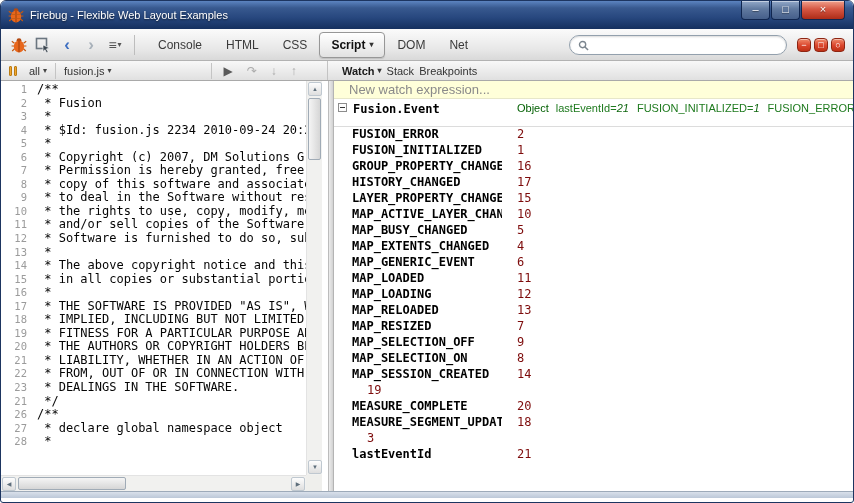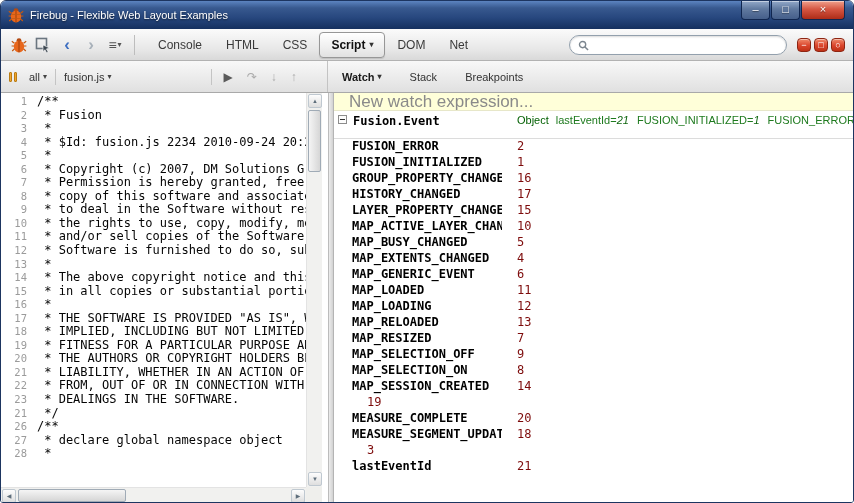--- a/index.html
+++ b/index.html
@@ -77,29 +77,29 @@
   .fb-controls { position: absolute; right: 8px; top: 9px; display: flex; gap: 3px; }
   .fb-btn {
     width: 14px; height: 14px; border-radius: 4px; border: 1px solid #8e2512;
     background: linear-gradient(#f08a6b, #da452c 55%, #bf3116);
     color: #fff; font-size: 9px; line-height: 12px; text-align: center;
     box-shadow: inset 0 1px 0 rgba(255,255,255,.45); cursor: default;
   }
 
   
   .subbar {
-    height: 32px; display: flex; align-items: stretch;
+    height: 20px; display: flex; align-items: stretch;
     background: linear-gradient(#f8f8f8, #e0e0e0);
     border-bottom: 1px solid #a9a9a9;
   }
   .subbar-left {
     width: 327px; flex: 0 0 auto; display: flex; align-items: center;
     padding-left: 8px; border-right: 1px solid #c3c3c3;
   }
-  .subbar-right { flex: 1; display: flex; align-items: center; padding-left: 14px; gap: 28px; }
+  .subbar-right { flex: 1; display: flex; align-items: center; padding-left: 14px; gap: 5px; }
 
   .pause-btn { display: inline-flex; gap: 2px; margin-right: 8px; cursor: default; }
   .pause-btn i { display: block; width: 3px; height: 10px; background: #f2a52e; border: 1px solid #b97c14; border-radius: 1px; }
   .dd-btn {
     display: inline-flex; align-items: center; font-size: 11px; color: #333;
     padding: 2px 4px; cursor: default; white-space: nowrap;
   }
   .dd-caret { font-size: 8px; margin-left: 3px; color: #444; }
   .sb-sep { width: 1px; height: 16px; background: #c4c4c4; margin: 0 4px; }
   .sb-sep.wide { margin-left: 96px; }
@@ -158,21 +158,21 @@
 
   .splitter {
     width: 6px; flex: 0 0 auto; cursor: col-resize;
     background: linear-gradient(90deg, #ececec, #d2d2d2);
     border-left: 1px solid #bcbcbc; border-right: 1px solid #b4b4b4;
   }
 
   .watch-pane { flex: 1; background: #fff; overflow: hidden; }
   .new-watch {
     height: 18px; line-height: 18px; background: #ffffd9; color: #8a8a8a;
-    font-size: 17px; padding-left: 15px; border-bottom: 1px solid #e7e7c9; cursor: text;
+    font-size: 13px; padding-left: 15px; border-bottom: 1px solid #e7e7c9; cursor: text;
   }
   .obj-row {
     position: relative; height: 28px; line-height: 18px;
     border-bottom: 1px solid #dcdcdc; padding-left: 4px; white-space: nowrap;
   }
   .expander {
     display: inline-block; width: 9px; height: 9px; position: relative;
     border: 1px solid #8c8c8c; background: #fcfcfc; margin-right: 6px; vertical-align: 1px; cursor: default;
   }
   .expander::before { content: ""; position: absolute; left: 1px; right: 1px; top: 3px; height: 1px; background: #333; }

